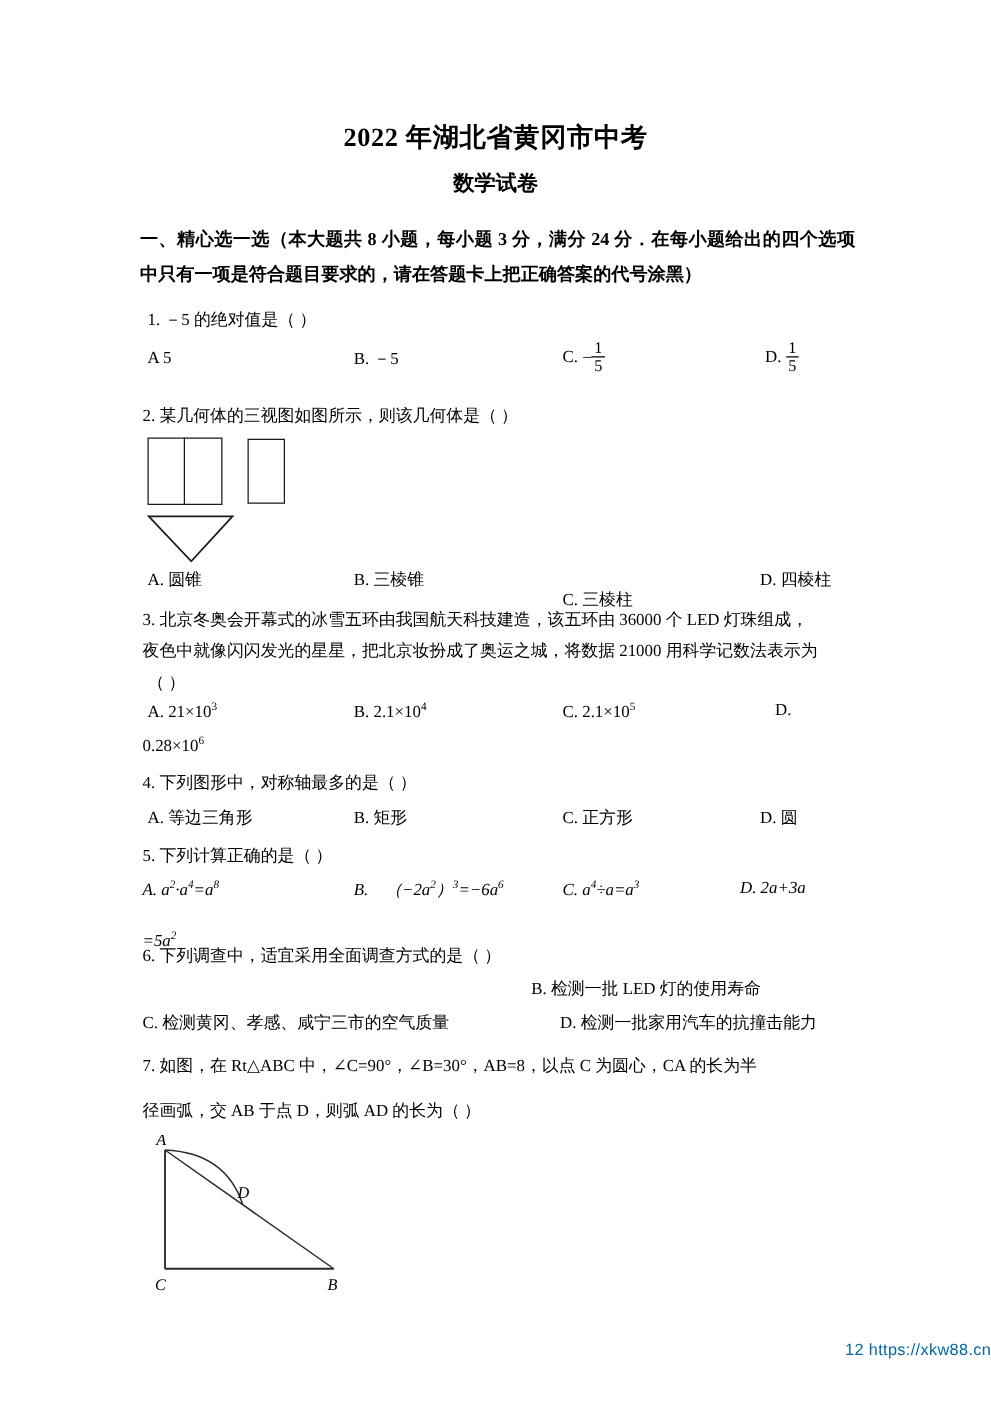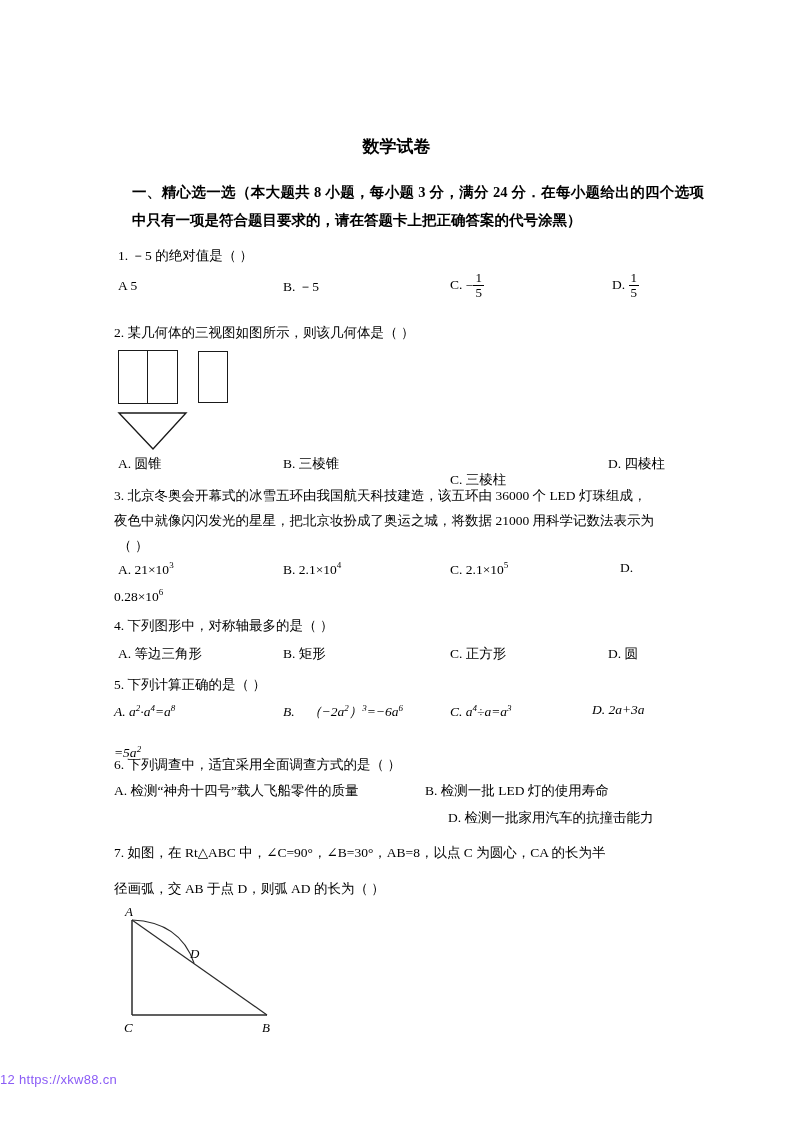--- a/index.html
+++ b/index.html
@@ -43,21 +43,20 @@
 
   
   .instruction {
     position: absolute;
     left: 112px; top: 178px;
     width: 572px;
     font-size: 14.5px;
     font-weight: bold;
     line-height: 28px;
     text-align: justify;
-    margin-left: 20px;
   }
 
   
   .qtext {
     position: absolute;
     font-size: 13.5px;
     line-height: 25px;
     text-align: justify;
   }
   .opt {
@@ -115,32 +114,33 @@
     position: absolute;
     left: 112px; top: 908px;
     width: 190px; height: 130px;
   }
 
   
   .watermark {
     position: absolute;
     left: 0; top: 1072px;
     width: 793px;
-    text-align: left;
+    text-align: right;
     font-size: 13px;
-    color: #8b5cf6;
+    color: #0369a1;
     font-family: "Liberation Sans", sans-serif;
     letter-spacing: 0.3px;
   }
 </style>
 </head>
 <body>
 
 <div class="page">
 
+  <div class="title-main">2022 年湖北省黄冈市中考</div>
   <div class="title-sub">数学试卷</div>
 
   <div class="instruction">一、精心选一选（本大题共 8 小题，每小题 3 分，满分 24 分．在每小题给出的四个选项中只有一项是符合题目要求的，请在答题卡上把正确答案的代号涂黑）</div>
 
   <div class="qtext" style="left:118px; top:243px; width:560px;">
     <span>1.</span>
     <span>－5 的绝对值是（ ）</span>
   </div>
   <div class="opt" style="left:118px; top:278px;">
     <span>A</span>
@@ -254,27 +254,27 @@
     <span class="ital">D. 2a+3a</span>
   </div>
   <div class="opt" style="left:114px; top:743px;">
     <span class="ital">=5a<sup>2</sup></span>
   </div>
 
   <div class="qtext" style="left:114px; top:752px; width:568px;">
     <span>6.</span>
     <span>下列调查中，适宜采用全面调查方式的是（     ）</span>
   </div>
-  <div class="opt" style="left:114px; top:782px;">
-    <span>A.</span>
-    <span>检测“神舟十四号”载人飞船零件的质量</span>
-  </div>
   <div class="opt" style="left:425px; top:782px;">
     <span>B.</span>
     <span>检测一批 LED 灯的使用寿命</span>
+  </div>
+  <div class="opt" style="left:114px; top:809px;">
+    <span>C.</span>
+    <span>检测黄冈、孝感、咸宁三市的空气质量</span>
   </div>
   <div class="opt" style="left:448px; top:809px;">
     <span>D.</span>
     <span>检测一批家用汽车的抗撞击能力</span>
   </div>
 
   <div class="qtext" style="left:114px; top:840px; width:568px;">
     <span>7.</span>
     <span>如图，在 Rt△ABC 中，∠C=90°，∠B=30°，AB=8，以点 C 为圆心，CA 的长为半</span>
   </div>

